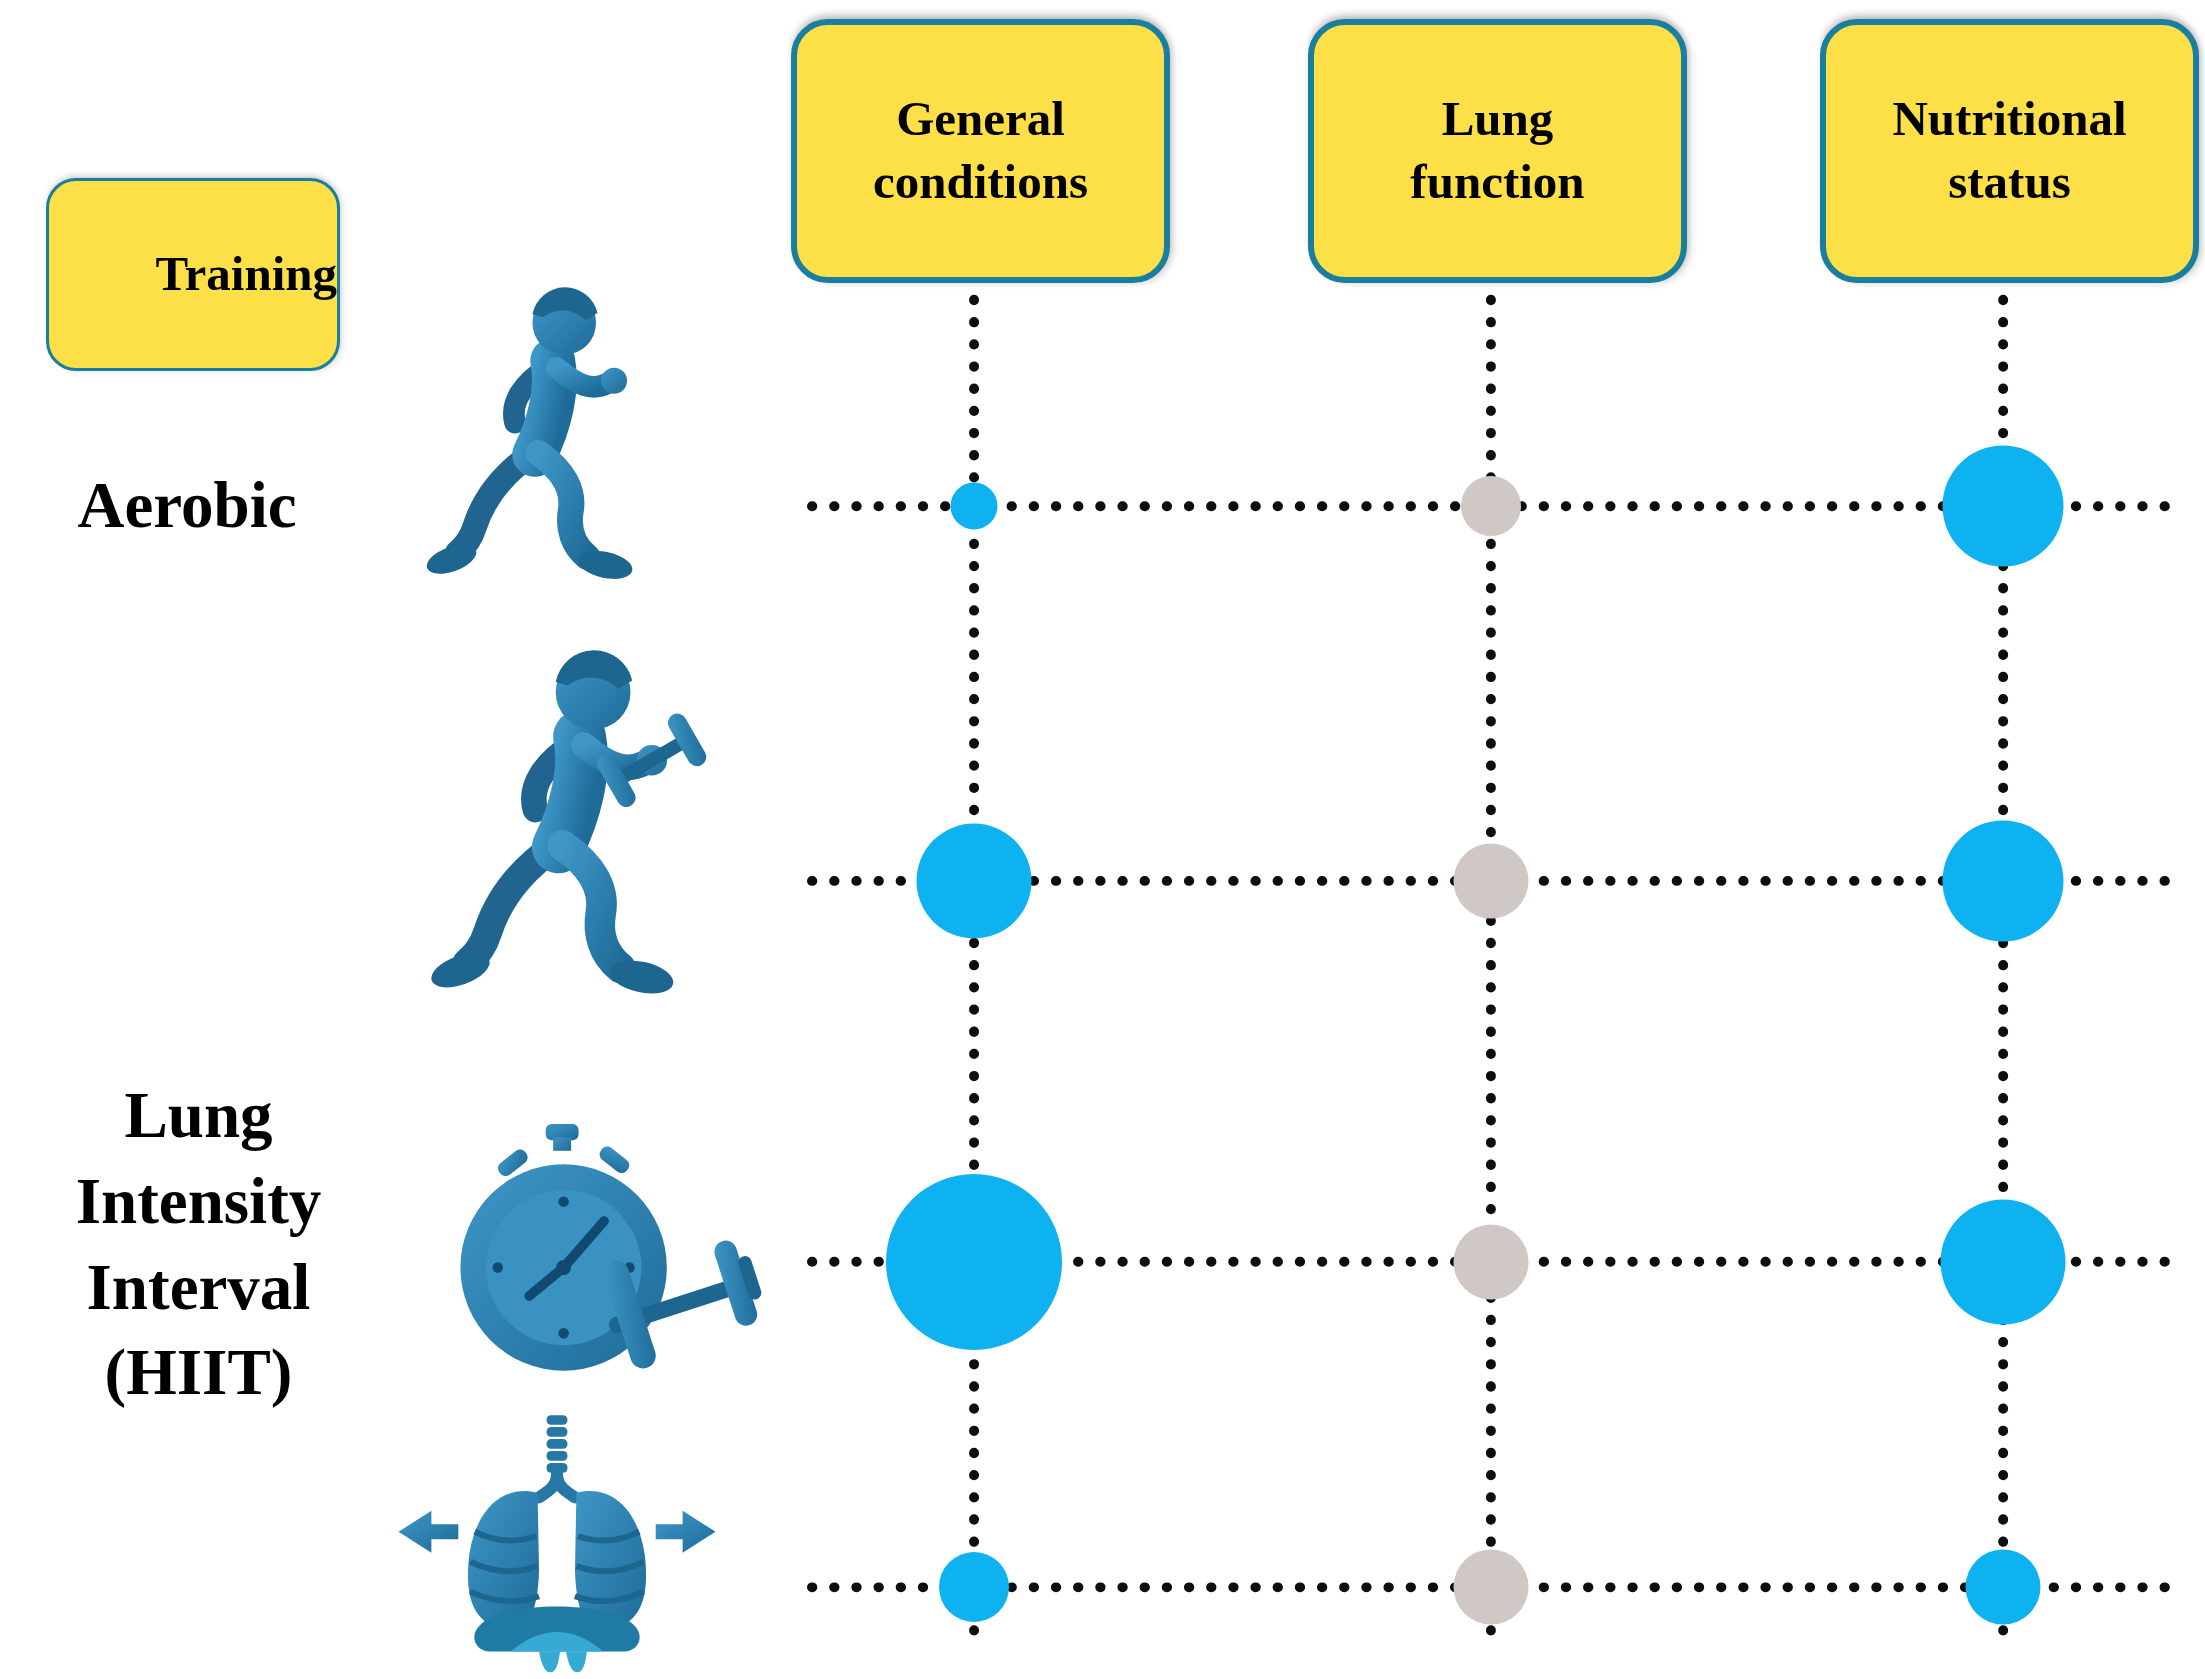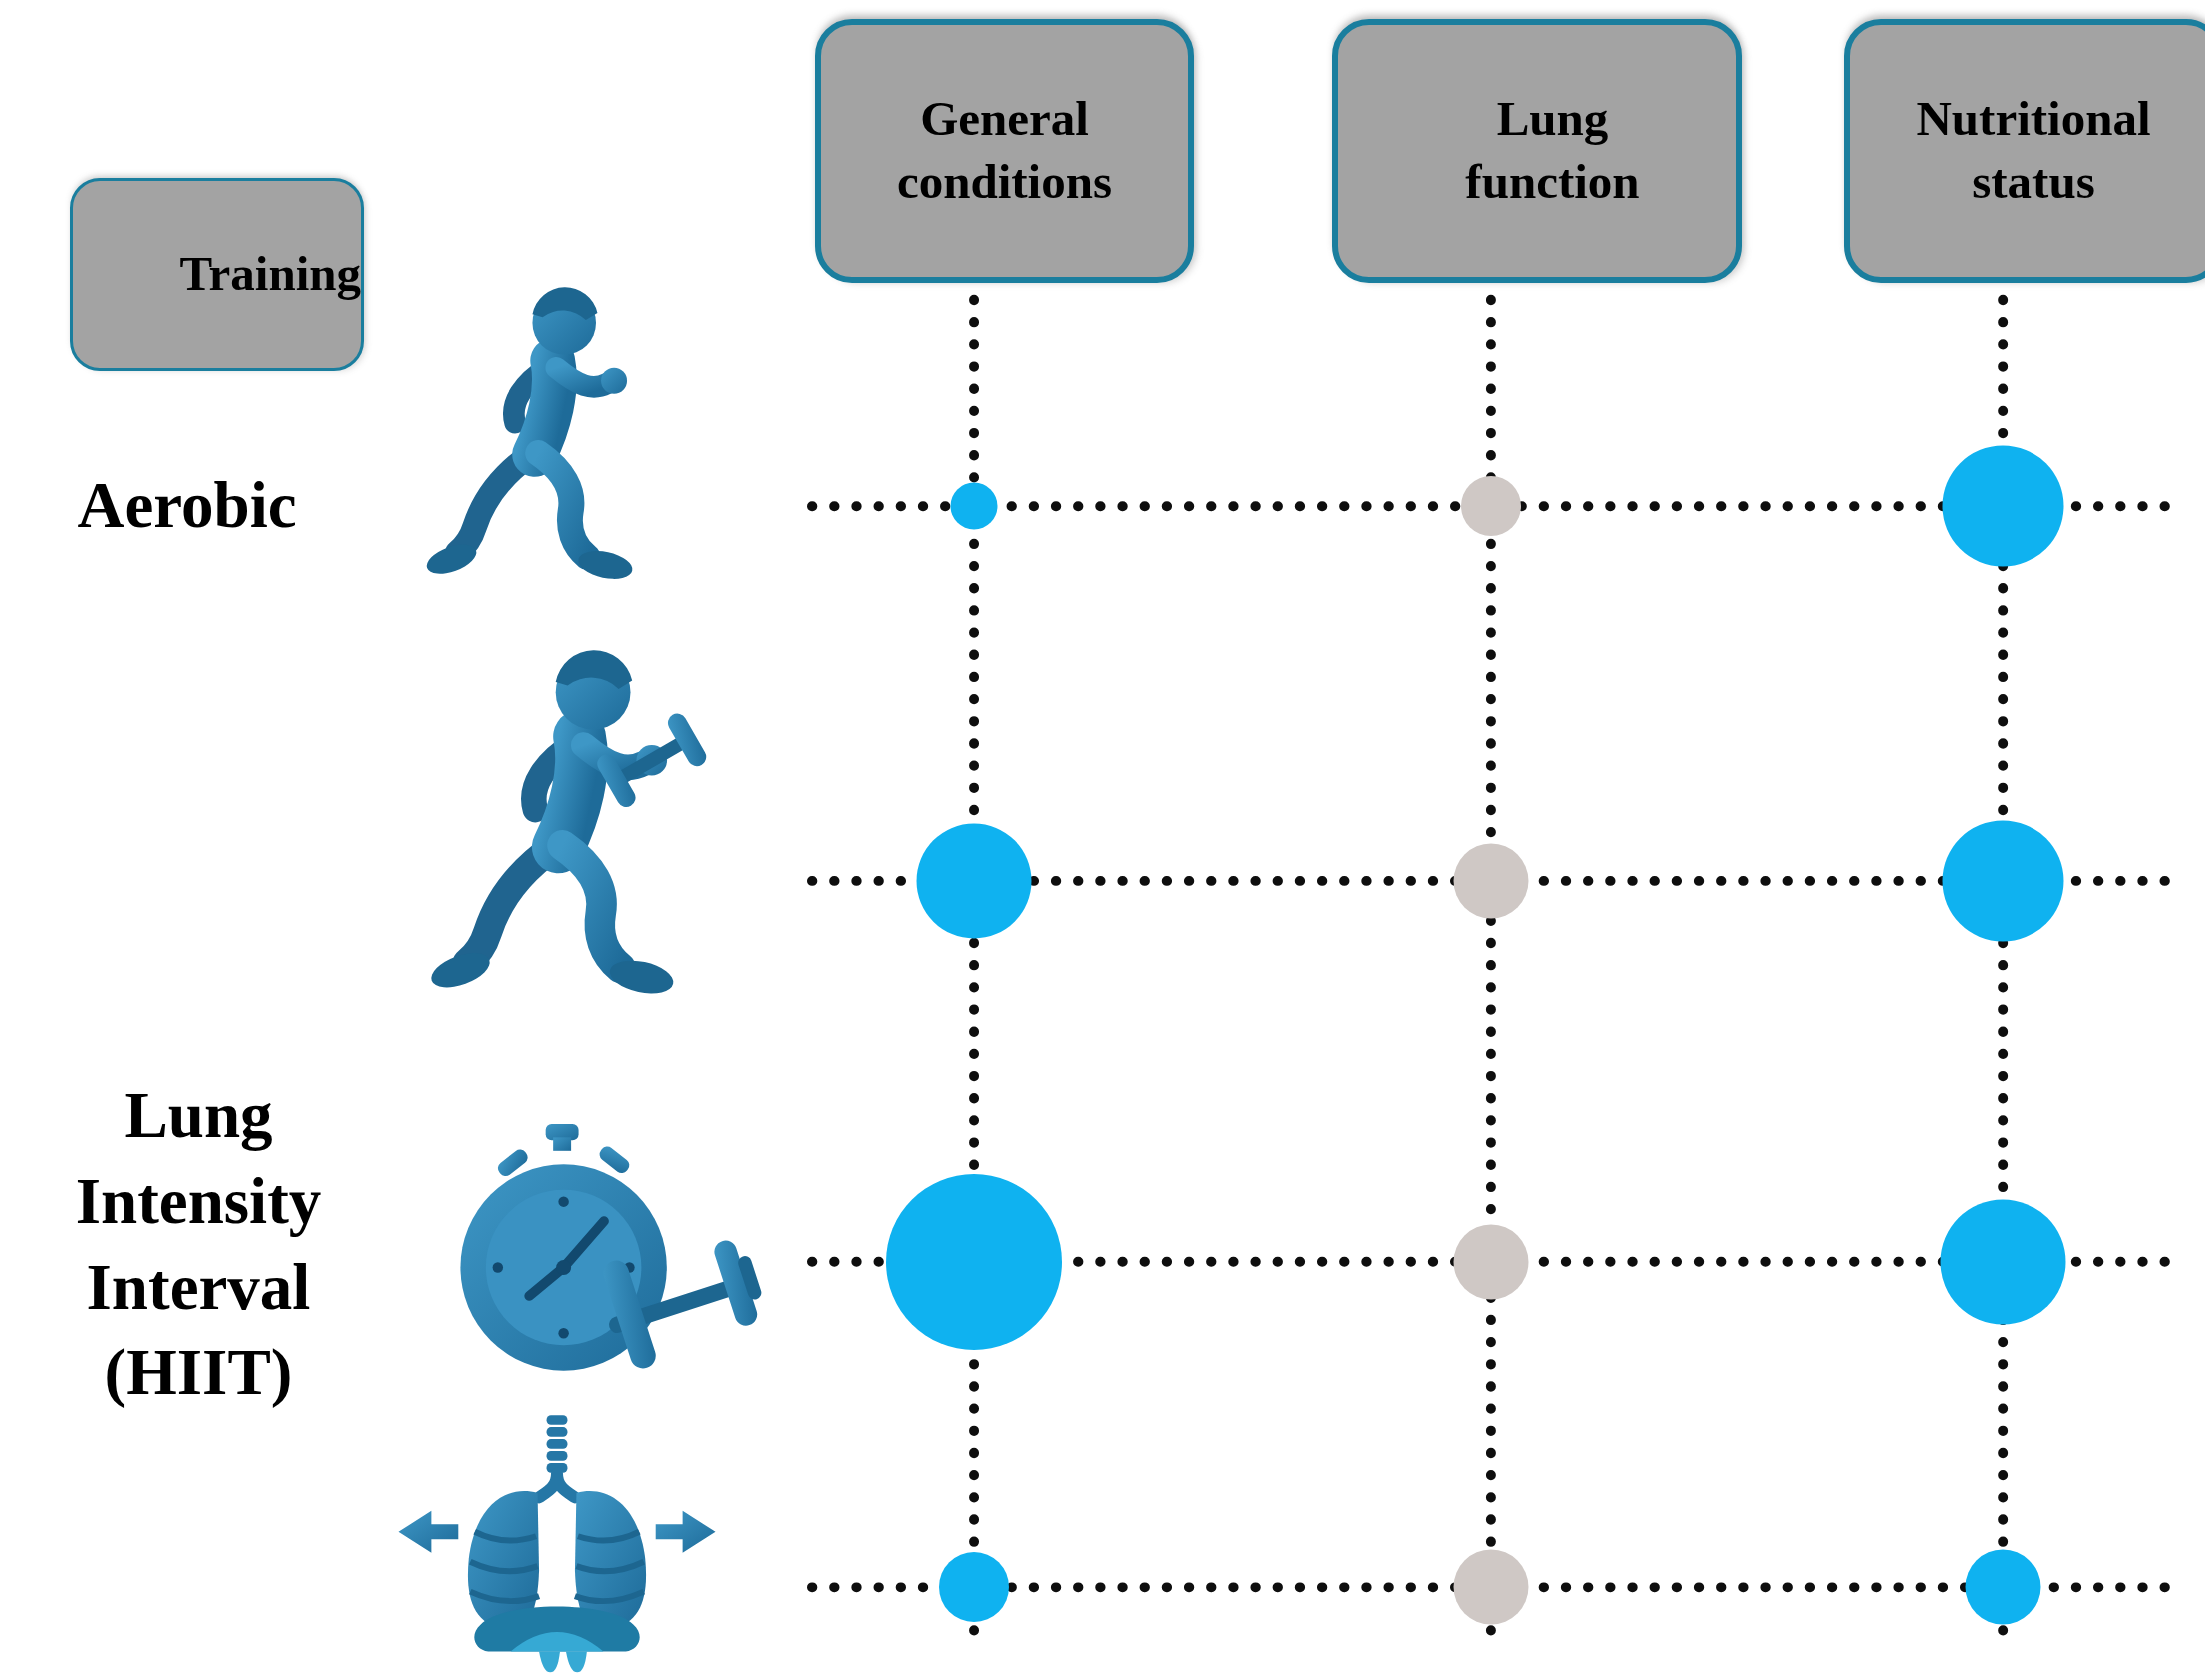--- a/index.html
+++ b/index.html
@@ -7,44 +7,43 @@
     position:relative;
     width:2205px;height:1680px;
     background:#ffffff;
     overflow:hidden;
     font-family:"Liberation Serif","DejaVu Serif",serif;
     color:#000;
   }
   .grid{position:absolute;left:0;top:0;z-index:1;}
   .box{
     position:absolute;
-    background:#a3a3a3;
+    background:#fde047;
     border:6.9px solid #1a7e9e;
     border-radius:37px;
     display:flex;align-items:center;justify-content:center;
     text-align:center;
     box-shadow:0 -5.4px 7.6px -2.3px rgba(110,110,110,.45), 6.1px 2.3px 7.6px -3.1px rgba(110,110,110,.30);
     z-index:3;
-    margin-left:24px;
   }
   .box .box-label{
     font-weight:bold;
     font-size:49px;
     line-height:1.28;
     white-space:pre-line;
   }
   .training-box{
     left:46px;top:178px;width:288px;height:187px;
     border-width:3.8px;border-radius:30px;
     box-shadow:0 -3.8px 6.1px -2.3px rgba(110,110,110,.35), 4.6px 2.3px 6.1px -3.1px rgba(110,110,110,.22);
     justify-content:flex-end;
   }
   .col-box{top:19px;width:367px;height:252px;}
   .col-box.c1{left:791px;}
-  .col-box.c2{left:1308px;padding-left:31px;}
+  .col-box.c2{left:1308px;}
   .col-box.c3{left:1820px;}
   .row-label{
     position:absolute;
     width:359px;
     transform:translateY(-50%);
     text-align:center;
     font-weight:bold;
     font-size:65px;
     line-height:1.32;
     white-space:pre-line;

